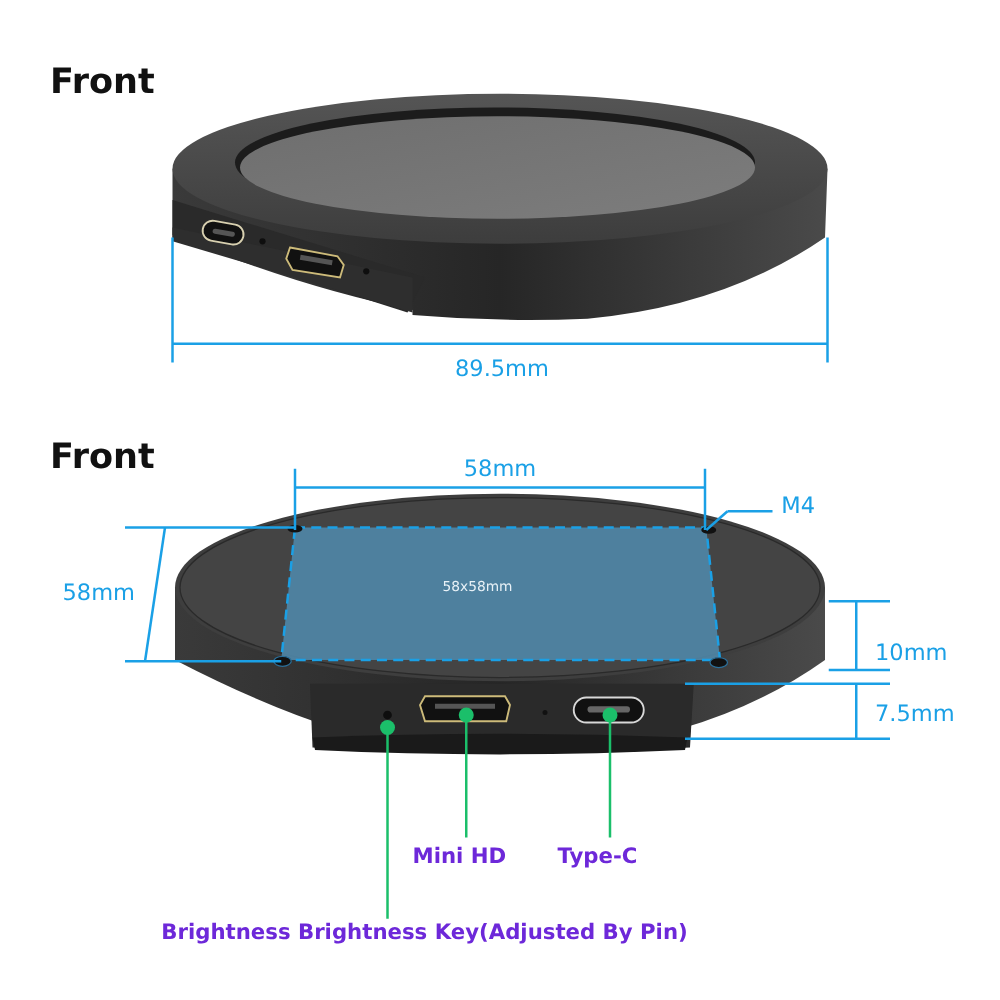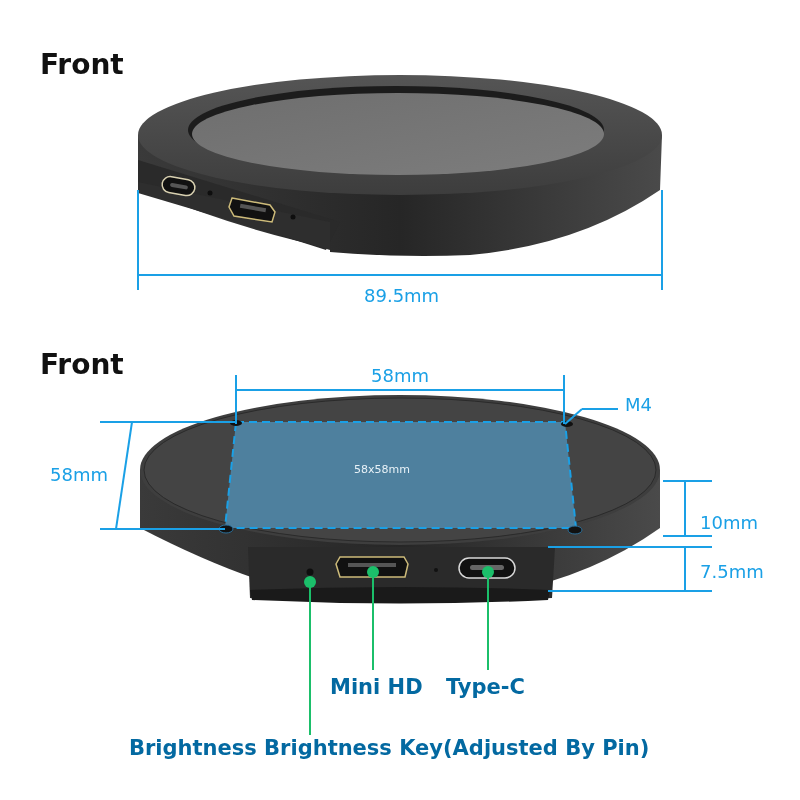--- a/index.html
+++ b/index.html
@@ -1,20 +1,20 @@
 <!DOCTYPE html>
 <html><head>
 <meta charset="utf-8">
 <style>
   html, body { margin: 0; padding: 0; background: #ffffff; }
   body { width: 800px; height: 800px; position: relative; overflow: hidden;
          font-family: "DejaVu Sans", "Liberation Sans", sans-serif; }
   .section-title { position: absolute; font-weight: bold; font-size: 28px; color: #111111; letter-spacing: 0px; }
   .dim { position: absolute; color: #1aa0e6; font-size: 18px; white-space: nowrap; }
-  .callout { position: absolute; font-weight: bold; color: #0369a1; font-size: 21px; white-space: nowrap; }
+  .callout { position: absolute; font-weight: bold; color: #6d28d9; font-size: 17px; white-space: nowrap; }
   svg.stage { position: absolute; left: 0; top: 0; }
   .area-label { position: absolute; color: #e8f1f7; font-size: 11px; white-space: nowrap; }
 </style>
 </head>
 <body>
 
 <svg class="stage" width="800" height="800" viewBox="0 0 800 800">
   <defs>
     <linearGradient id="sideGrad" x1="0" y1="0" x2="1" y2="0">
       <stop offset="0" stop-color="#3a3a3a"></stop>

